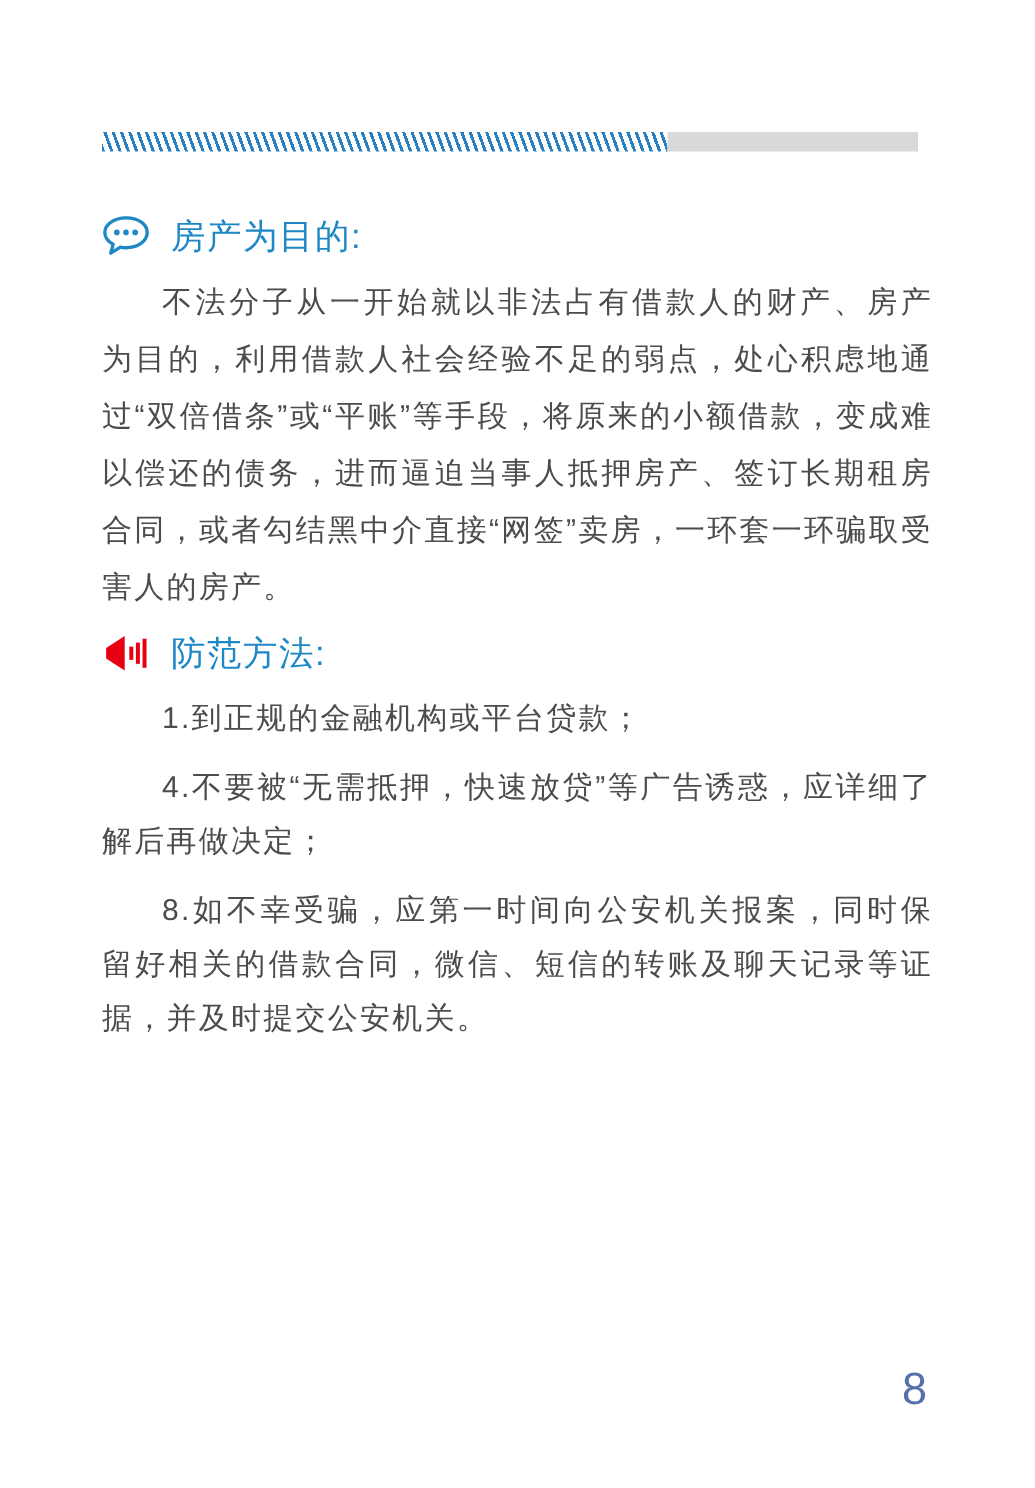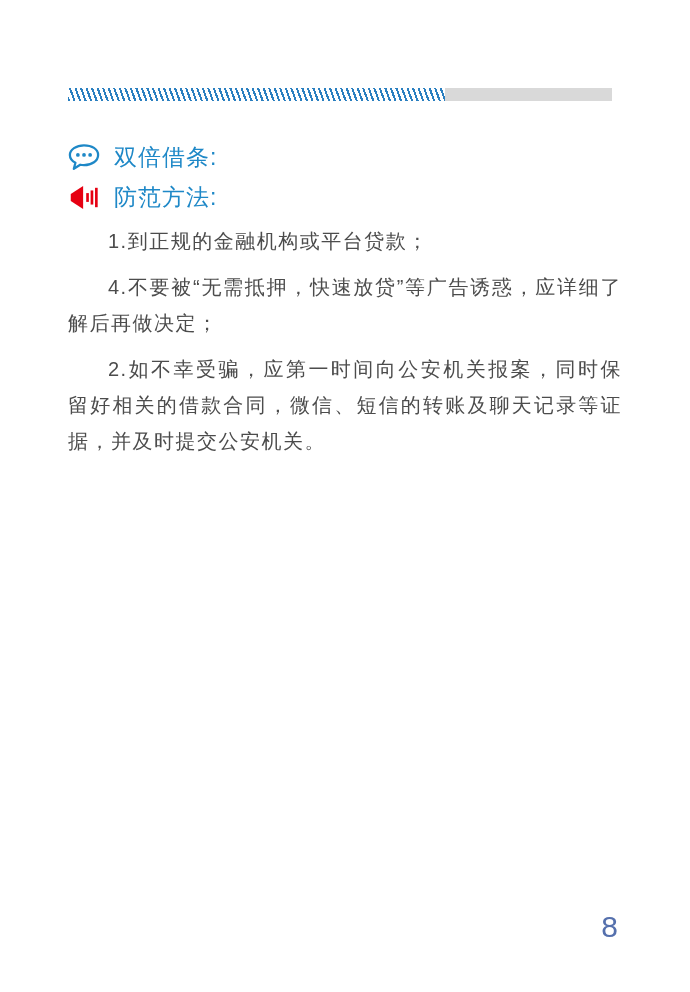--- a/index.html
+++ b/index.html
@@ -94,36 +94,37 @@
 
     <div class="section-heading">
       <span class="icon">
         <svg width="32" height="29" viewBox="0 0 34 30" aria-hidden="true">
           <path d="M17 2 C8.7 2 2 6.6 2 12.3 c0 3.4 2.3 6.4 5.9 8.3 L6.2 27 l6.8 -4.3 c1.3 0.3 2.6 0.4 4 0.4 8.3 0 15 -4.6 15 -10.8 S25.3 2 17 2 z" fill="#ffffff" stroke="#1e88c7" stroke-width="2.4" stroke-linejoin="round"></path>
           <circle cx="10.5" cy="12.3" r="2" fill="#1e88c7"></circle>
           <circle cx="17" cy="12.3" r="2" fill="#1e88c7"></circle>
           <circle cx="23.5" cy="12.3" r="2" fill="#1e88c7"></circle>
         </svg>
       </span>
-      <span class="heading-text">双倍借条:</span>
+      <span class="heading-text">房产为目的:</span>
     </div>
 
+    <p class="body-text">不法分子从一开始就以非法占有借款人的财产、房产为目的，利用借款人社会经验不足的弱点，处心积虑地通过“双倍借条”或“平账”等手段，将原来的小额借款，变成难以偿还的债务，进而逼迫当事人抵押房产、签订长期租房合同，或者勾结黑中介直接“网签”卖房，一环套一环骗取受害人的房产。</p>
 
     <div class="section-heading tight">
       <span class="icon">
         <svg width="30" height="27" viewBox="0 0 34 30" aria-hidden="true">
           <path d="M16 2 L16 28 L2 19 L2 11 Z" fill="#e60012"></path>
           <rect x="19.5" y="10" width="3" height="10" fill="#e60012"></rect>
           <rect x="24.5" y="7" width="3" height="16" fill="#e60012"></rect>
           <rect x="29.5" y="4" width="3" height="22" fill="#e60012"></rect>
         </svg>
       </span>
       <span class="heading-text">防范方法:</span>
     </div>
 
     <p class="body-text list-item">1.到正规的金融机构或平台贷款；</p>
     <p class="body-text list-item">4.不要被“无需抵押，快速放贷”等广告诱惑，应详细了解后再做决定；</p>
-    <p class="body-text list-item">2.如不幸受骗，应第一时间向公安机关报案，同时保留好相关的借款合同，微信、短信的转账及聊天记录等证据，并及时提交公安机关。</p>
+    <p class="body-text list-item">8.如不幸受骗，应第一时间向公安机关报案，同时保留好相关的借款合同，微信、短信的转账及聊天记录等证据，并及时提交公安机关。</p>
 
   </div>
 
   <div class="page-number">8</div>
 </div>
 
 </body></html>

